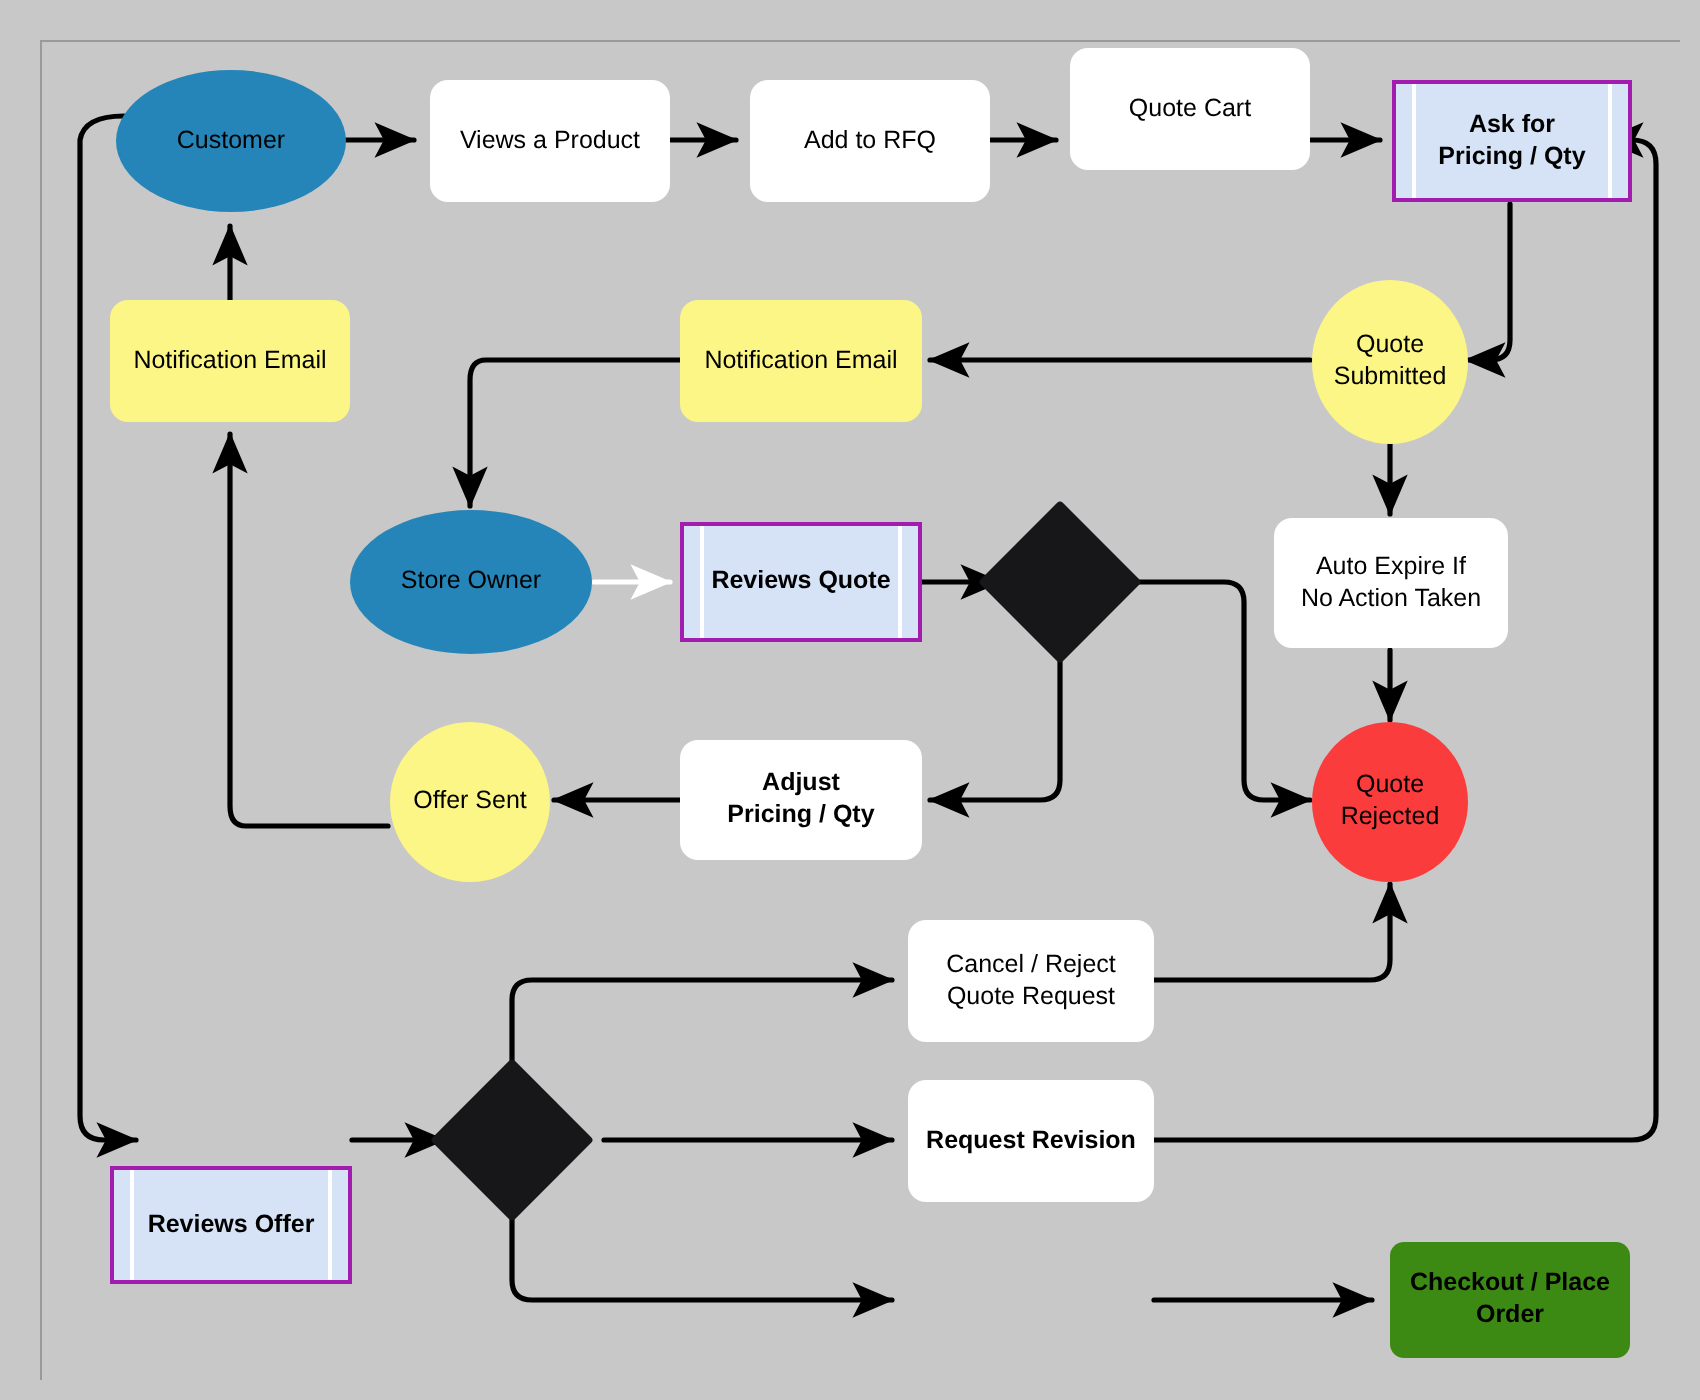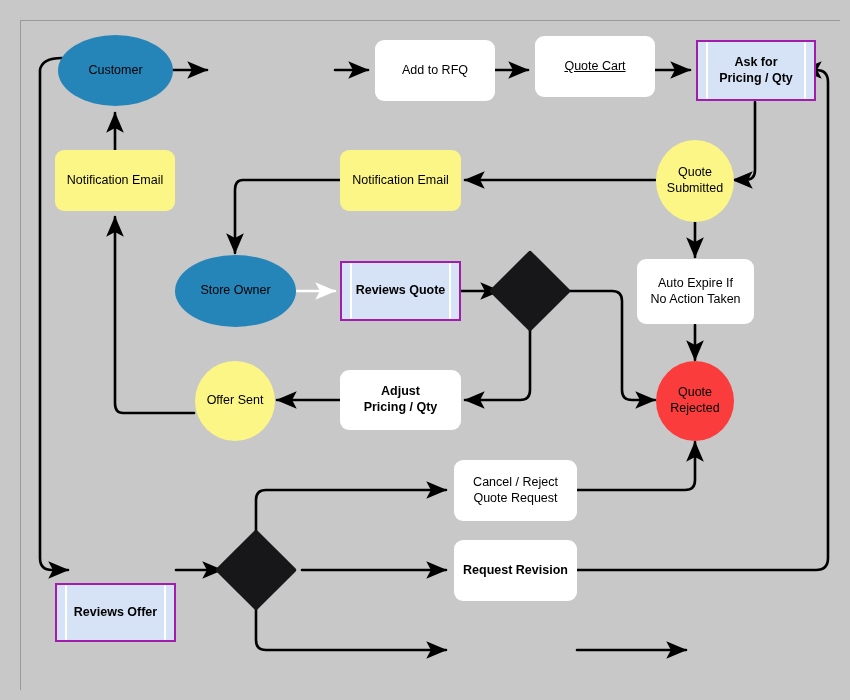--- a/index.html
+++ b/index.html
@@ -163,26 +163,29 @@
 
     <g fill="none" stroke="#ffffff" stroke-width="2.6" stroke-linecap="round" marker-end="url(#ahw)">
       <path d="M287,281 L325,281"></path>
     </g>
   </svg>
 
   <div class="node ellipse" style="left:48px; top:25px; width:115px; height:71px;">
     <span class="lbl">Customer</span>
   </div>
 
+  <div class="node rect" style="left:205px; top:30px; width:120px; height:61px;">
+    <span class="lbl">Views a Product</span>
+  </div>
 
   <div class="node rect" style="left:365px; top:30px; width:120px; height:61px;">
     <span class="lbl">Add to RFQ</span>
   </div>
 
-  <div class="node rect" style="left:525px; top:26px; width:120px; height:61px;text-decoration:underline;">
+  <div class="node rect" style="left:525px; top:14px; width:120px; height:61px;">
     <span class="lbl">Quote Cart</span>
   </div>
 
   <div class="node pre" style="left:686px; top:30px; width:120px; height:61px;">
     <span class="lbl">
       <span>Ask for</span><br>
       <span>Pricing / Qty</span>
     </span>
   </div>
 
@@ -247,14 +250,20 @@
   </div>
 
   <div class="node rect" style="left:444px; top:450px; width:123px; height:61px;">
     <span class="lbl">
       <span>Cancel / Reject</span><br>
       <span>Quote Request</span>
     </span>
   </div>
 
 
+  <div class="node grect" style="left:685px; top:611px; width:120px; height:58px;">
+    <span class="lbl">
+      <span>Checkout / Place</span><br>
+      <span>Order</span>
+    </span>
+  </div>
 
 </div>
 
 </body></html>

